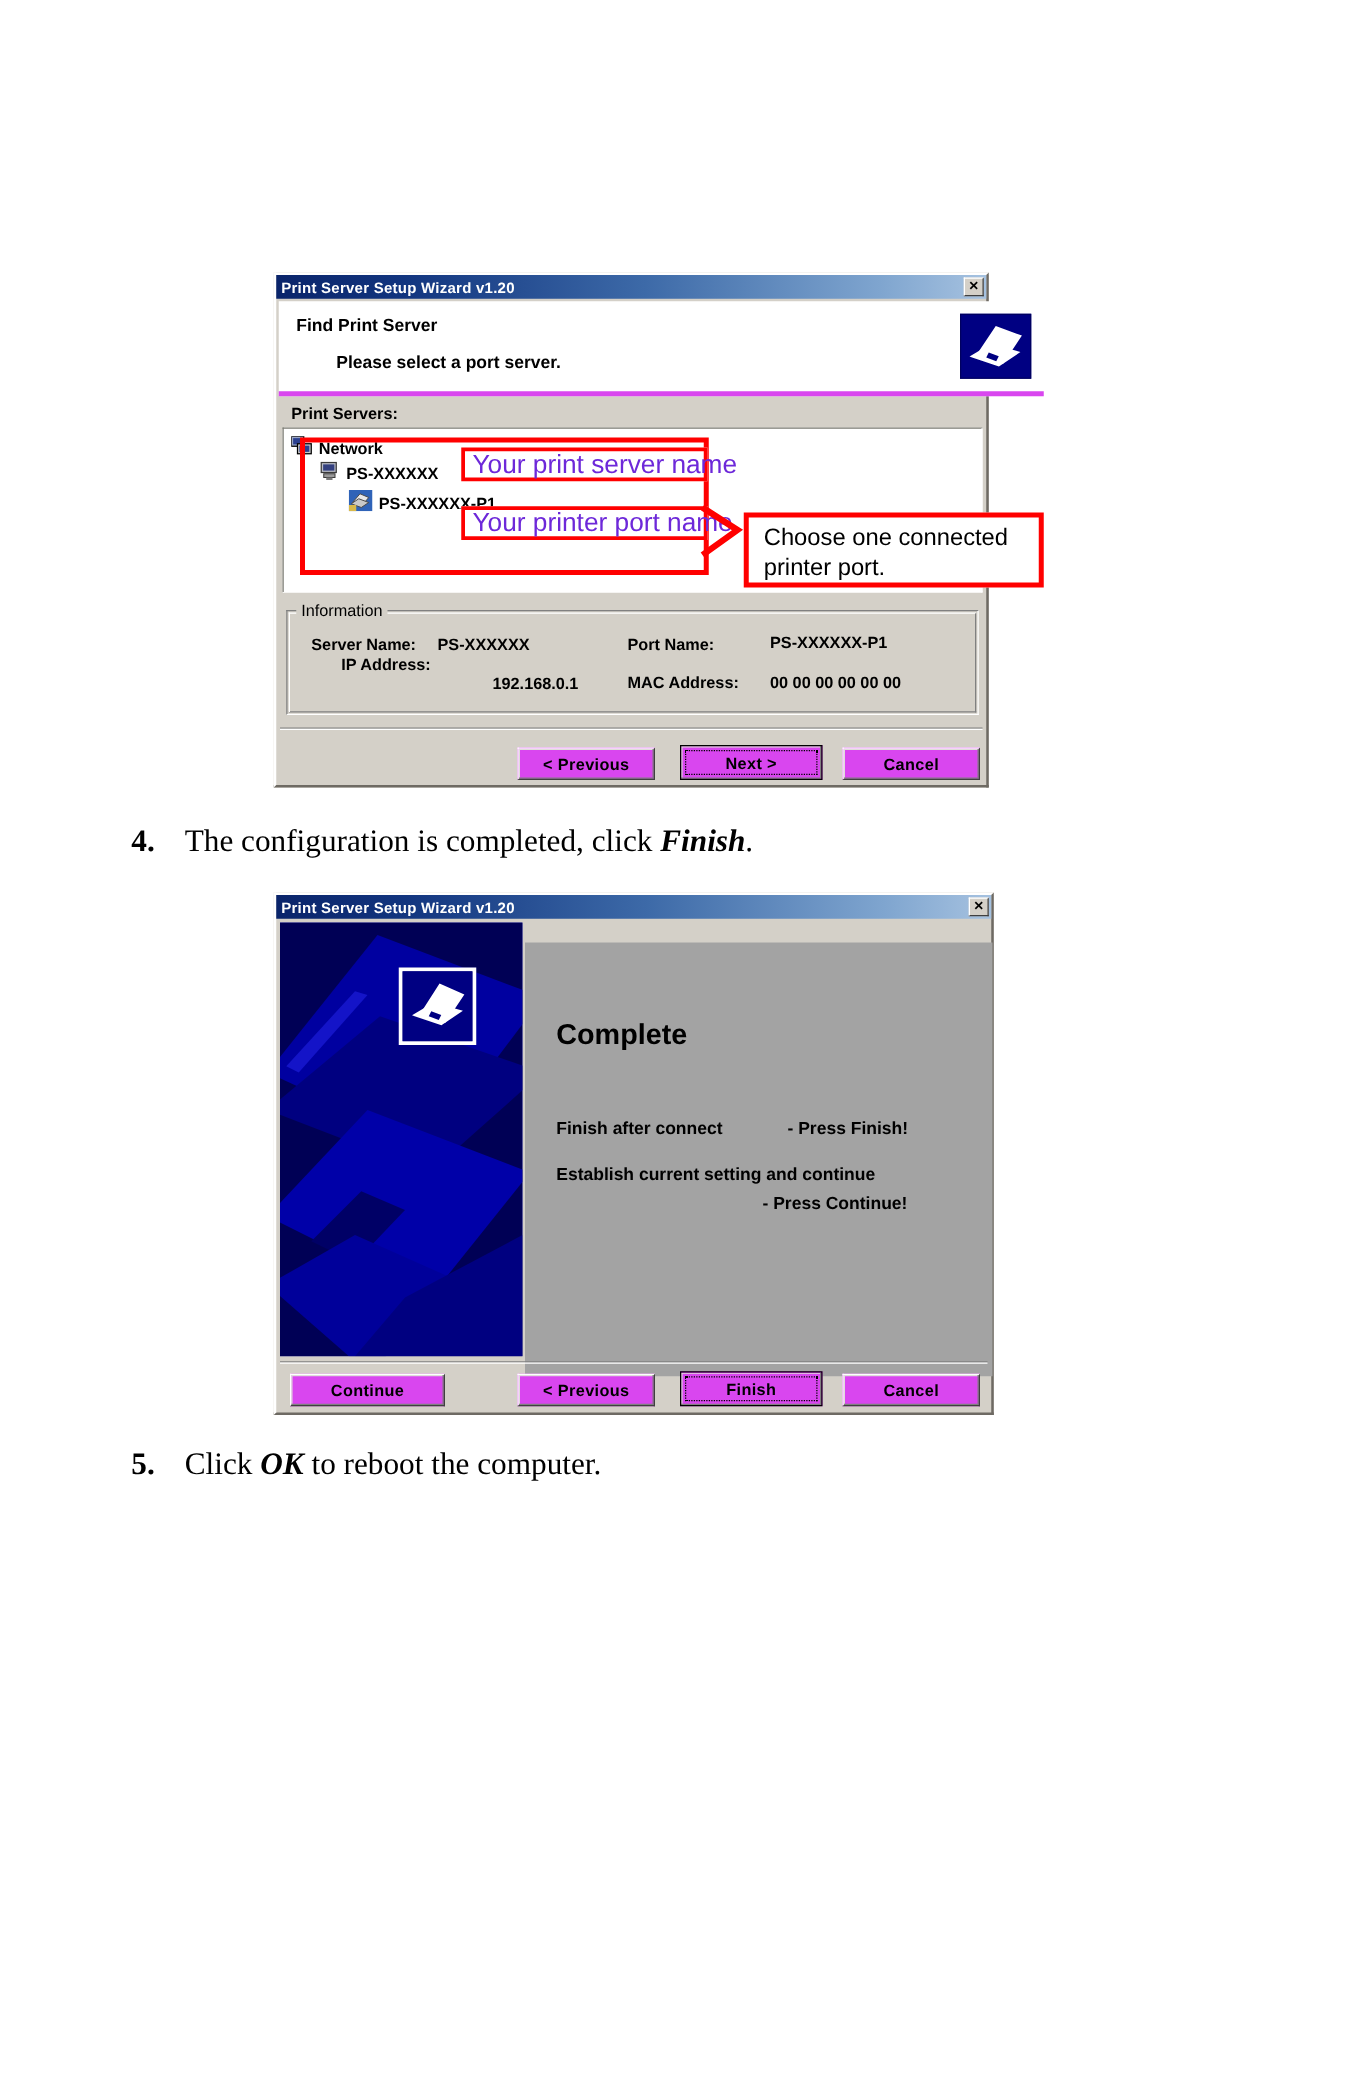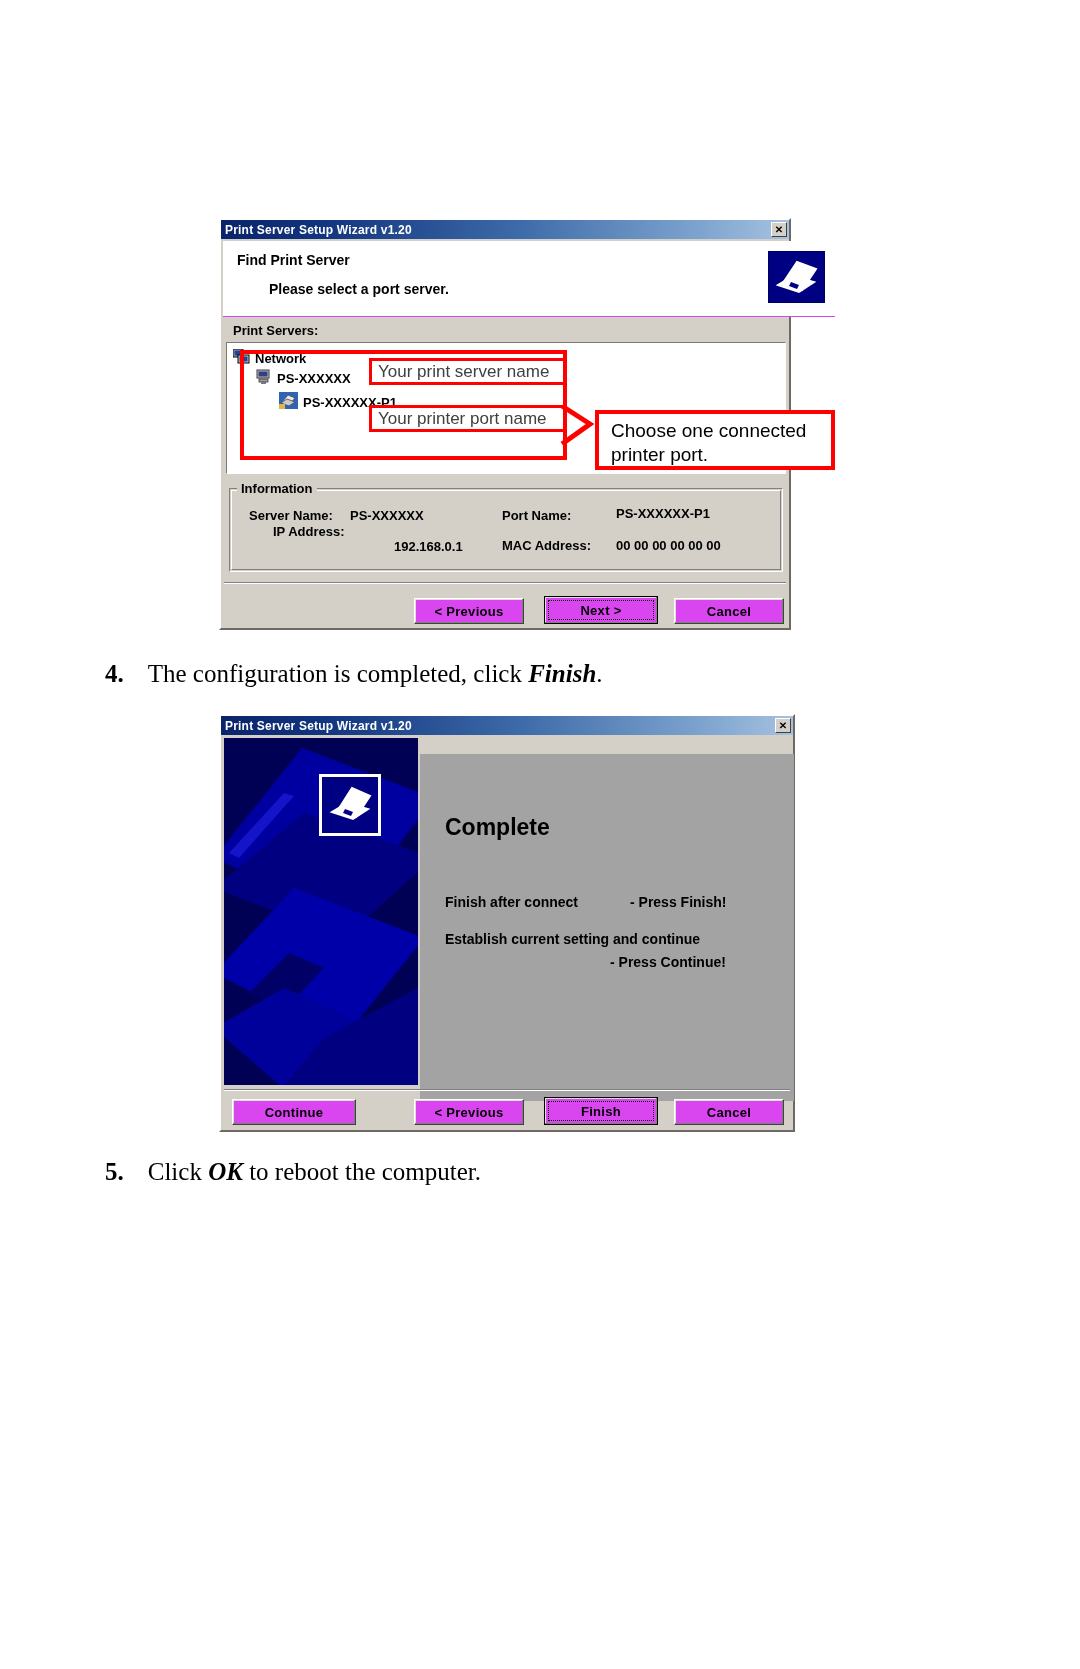--- a/index.html
+++ b/index.html
@@ -63,21 +63,21 @@
   }
 
   
   #dlg-find { left: 219px; top: 218px; width: 572px; height: 412px; }
 
   .header-band {
     position: absolute;
     left: 2px; top: 21px;
     width: 612px; height: 76px;
     background: #ffffff;
-    border-bottom: 1px solid #d946ef;
+    border-bottom: 4px solid #d946ef;
     box-sizing: border-box;
   }
   .hdr-title {
     position: absolute;
     left: 14px; top: 11px;
     font-size: 14px;
     font-weight: bold;
     color: #000;
     font-family: "Liberation Sans", sans-serif;
   }
@@ -149,21 +149,21 @@
     border-bottom-color: #808080;
     box-sizing: border-box;
     pointer-events: none;
   }
   .groupbox-legend {
     position: absolute;
     left: 16px; top: 261px;
     background: #d4d0c8;
     padding: 0 4px;
     font-size: 13px;
-    font-weight: bold;
+    font-weight: normal;
     color: #000;
     font-family: "Liberation Sans", sans-serif;
   }
   .info-cell {
     position: absolute;
     font-size: 13px;
     font-weight: bold;
     color: #000000;
     white-space: nowrap;
     font-family: "Liberation Sans", sans-serif;
@@ -258,22 +258,22 @@
   }
   .anno-label {
     position: absolute;
     background: #ffffff;
     border: 3px solid #ff0000;
     box-sizing: border-box;
     display: flex;
     align-items: center;
     padding-left: 6px;
     font-family: "Liberation Sans", sans-serif;
-    font-size: 17px;
-    color: #404040;
+    font-size: 21px;
+    color: #6d28d9;
     white-space: nowrap;
     z-index: 40;
   }
   .anno-callout {
     position: absolute;
     background: #ffffff;
     border: 4px solid #ff0000;
     box-sizing: border-box;
     padding: 5px 8px 5px 12px;
     font-family: "Liberation Sans", sans-serif;

